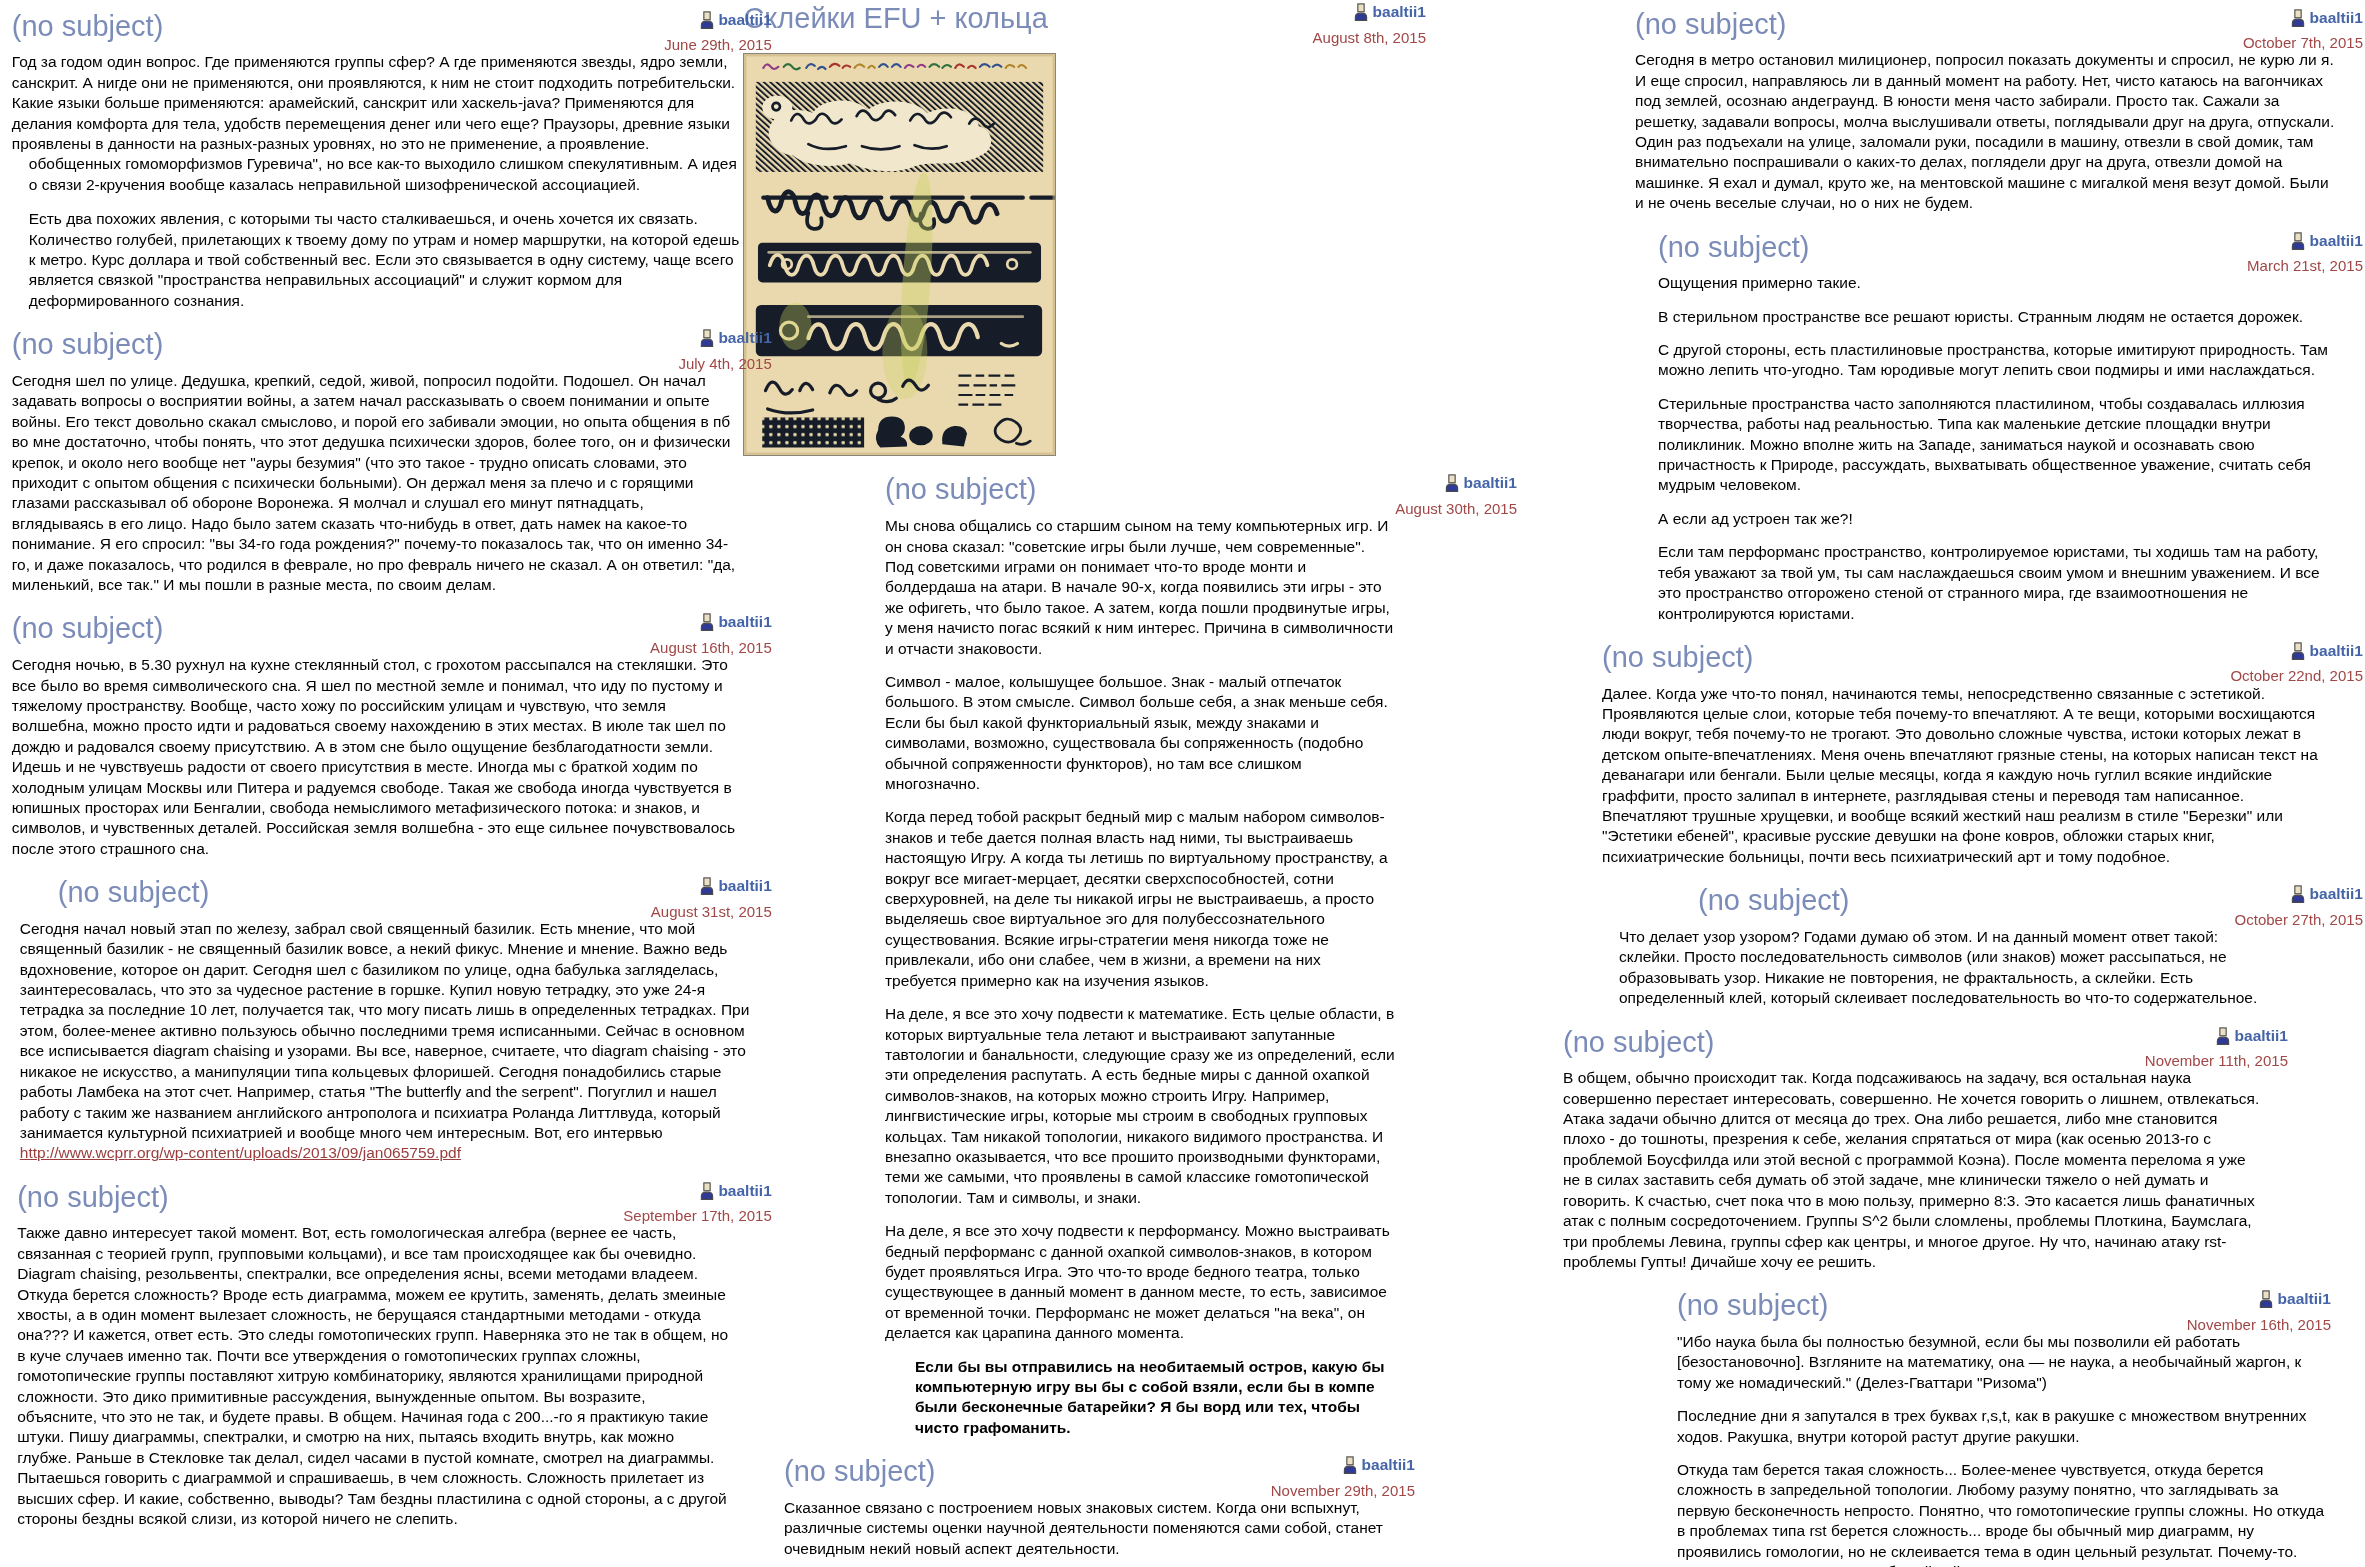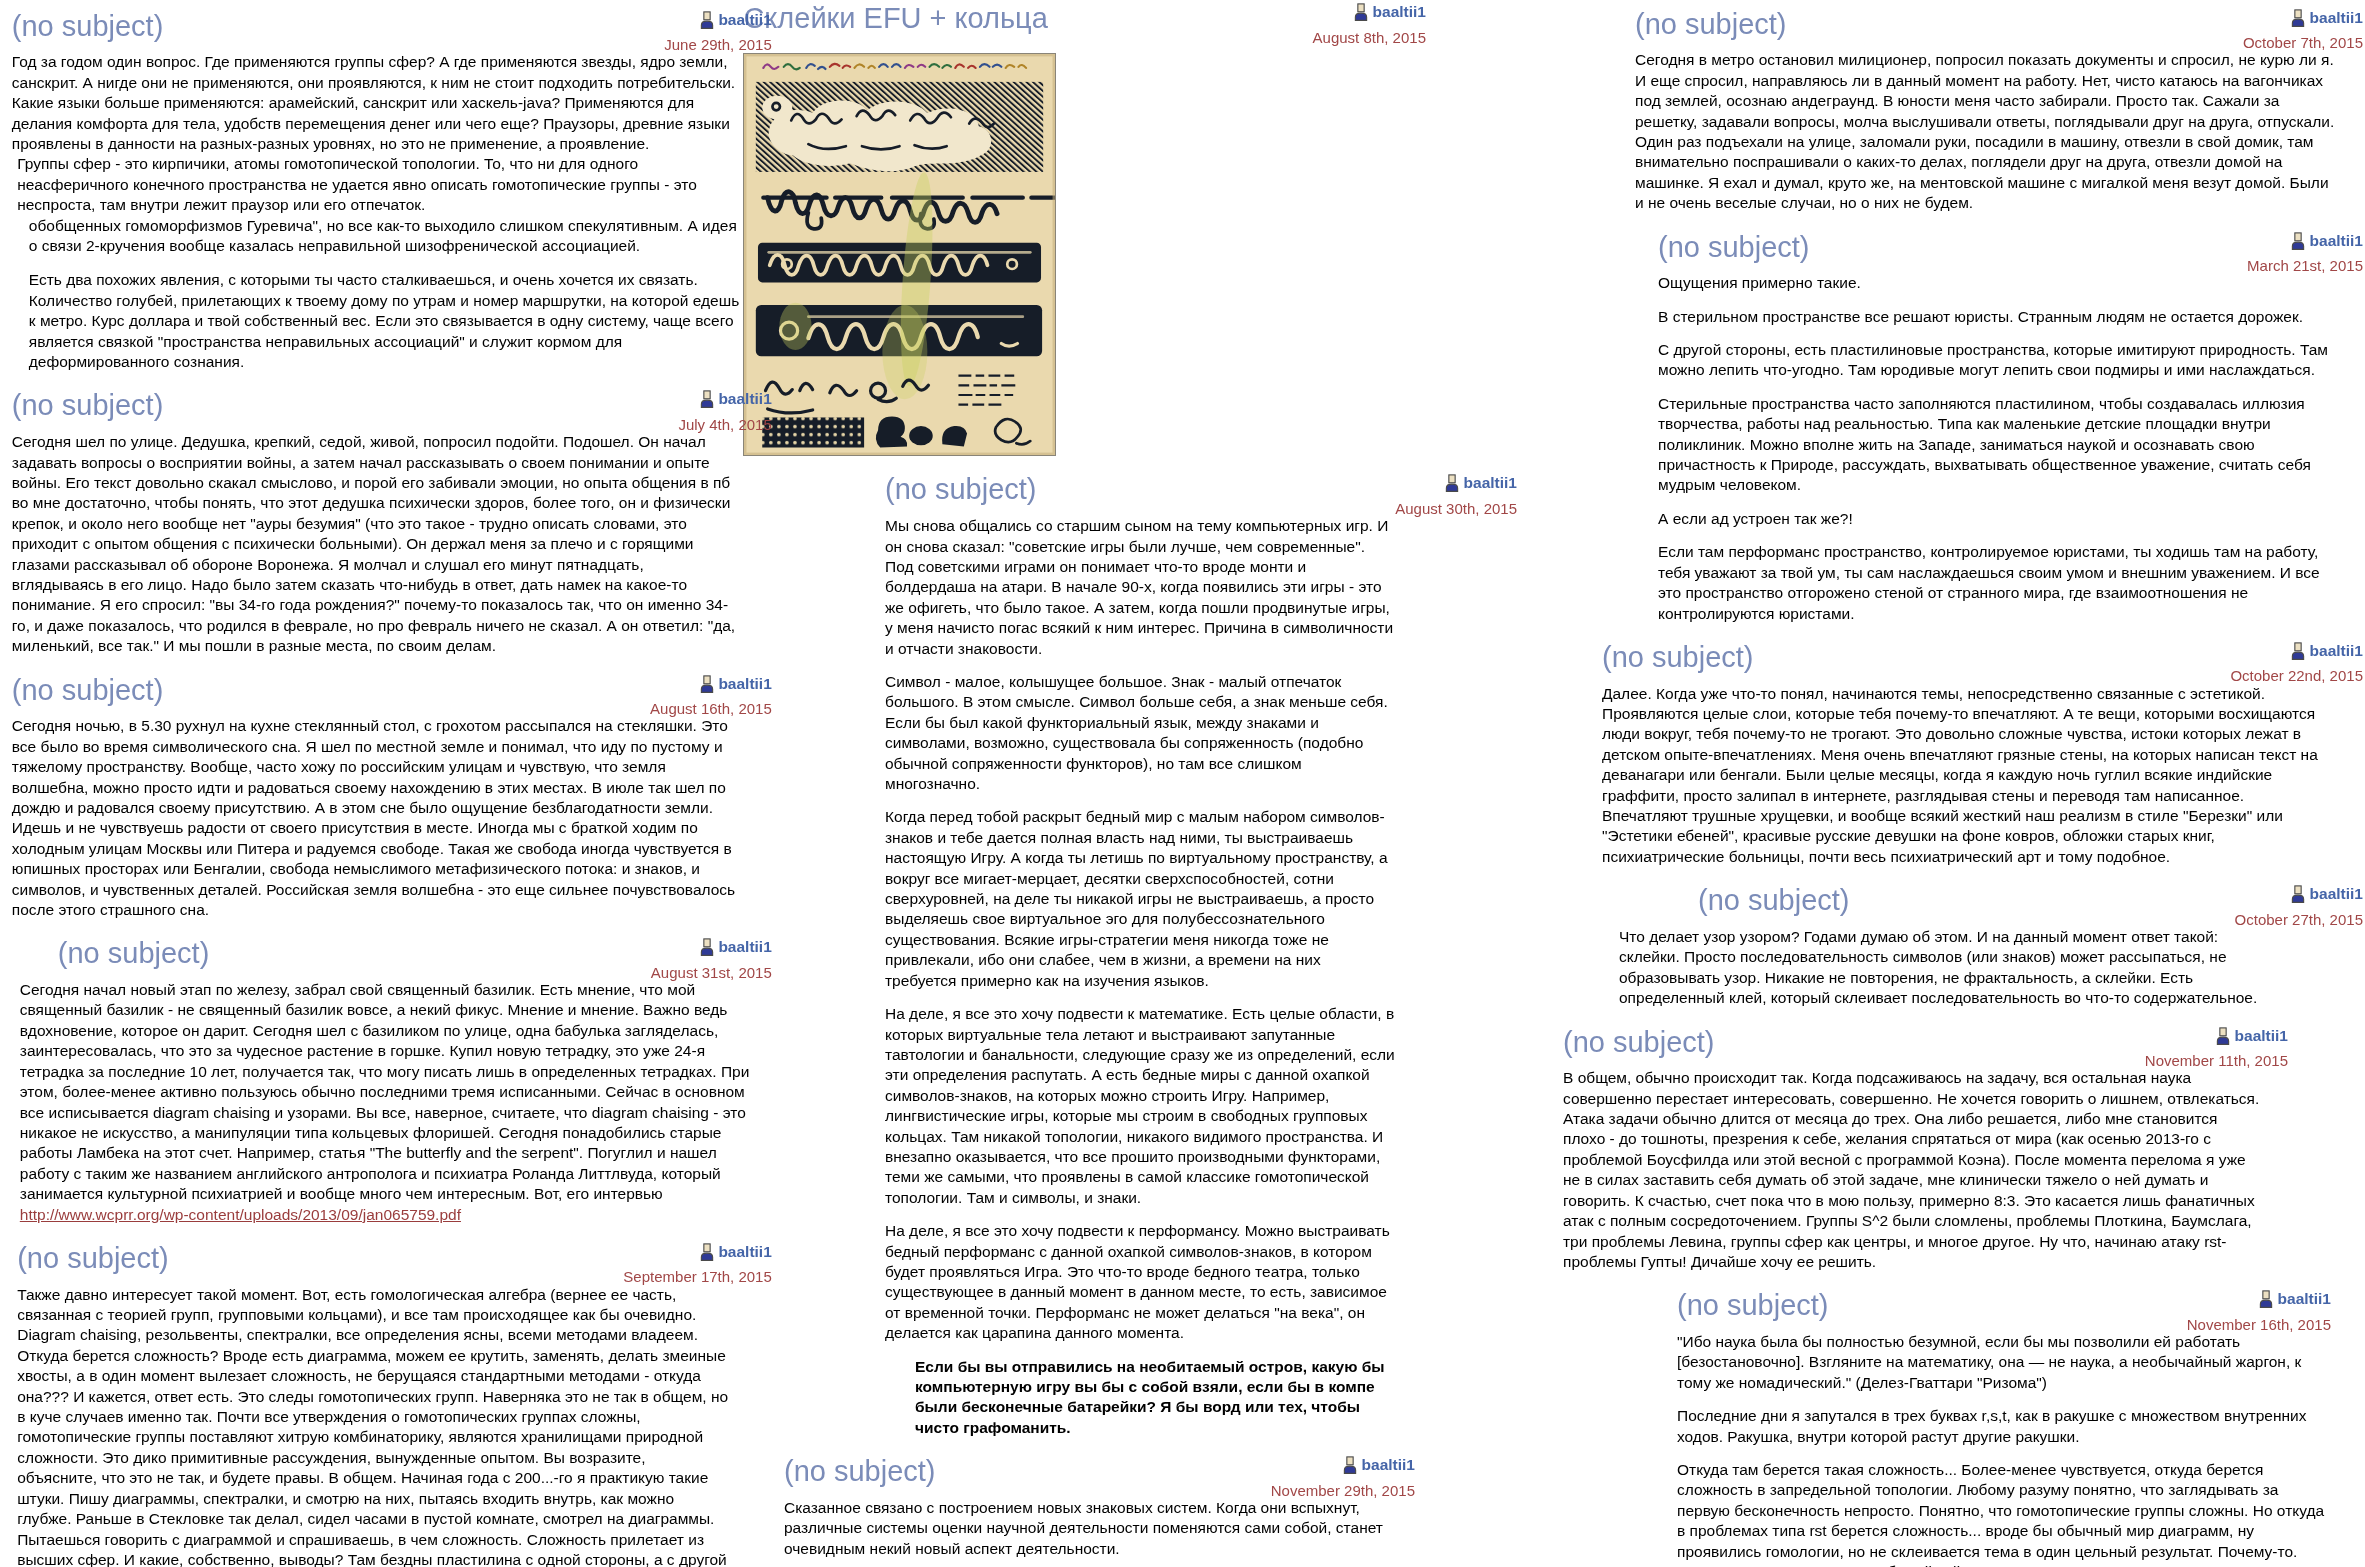--- a/index.html
+++ b/index.html
@@ -48,21 +48,20 @@
                 <path d="M3,15.4 L3,12.4 C3,10.2 5.2,9 8,9 C10.8,9 13,10.2 13,12.4 L13,15.4 Z" fill="#2f3a96" stroke="#4a4a4a" stroke-width="1"></path>
               </svg>
           </span>
           <a class="username">baaltii1</a>
         </div>
         <div class="date">June 29th, 2015</div>
       </div>
     </div>
     <div class="body tight" style="padding-right:32px;">
       <p>Год за годом один вопрос. Где применяются группы сфер? А где применяются звезды, ядро земли, санскрит. А нигде они не применяются, они проявляются, к ним не стоит подходить потребительски. Какие языки больше применяются: арамейский, санскрит или хаскель-java? Применяются для делания комфорта для тела, удобств перемещения денег или чего еще? Праузоры, древние языки проявлены в данности на разных-разных уровнях, но это не применение, а проявление.</p>
-      <p style="padding-left:5.4px;">Группы сфер - это кирпичики, атомы гомотопической топологии. То, что ни для одного неасферичного конечного пространства не удается явно описать гомотопические группы - это неспроста, там внутри лежит праузор или его отпечаток.</p>
       <p style="padding-left:17px;">обобщенных гомоморфизмов Гуревича", но все как-то выходило слишком спекулятивным. А идея о связи 2-кручения вообще казалась неправильной шизофренической ассоциацией.</p>
       <p style="padding-left:17px;margin-top:14px;">Есть два похожих явления, с которыми ты часто сталкиваешься, и очень хочется их связать. Количество голубей, прилетающих к твоему дому по утрам и номер маршрутки, на которой едешь к метро. Курс доллара и твой собственный вес. Если это связывается в одну систему, чаще всего является связкой "пространства неправильных ассоциаций" и служит кормом для деформированного сознания.</p>
     </div>
   </article>
 
   <article class="post">
     <div class="head">
       <a class="subject">(no subject)</a>
       <div class="meta">
         <div class="userline">

